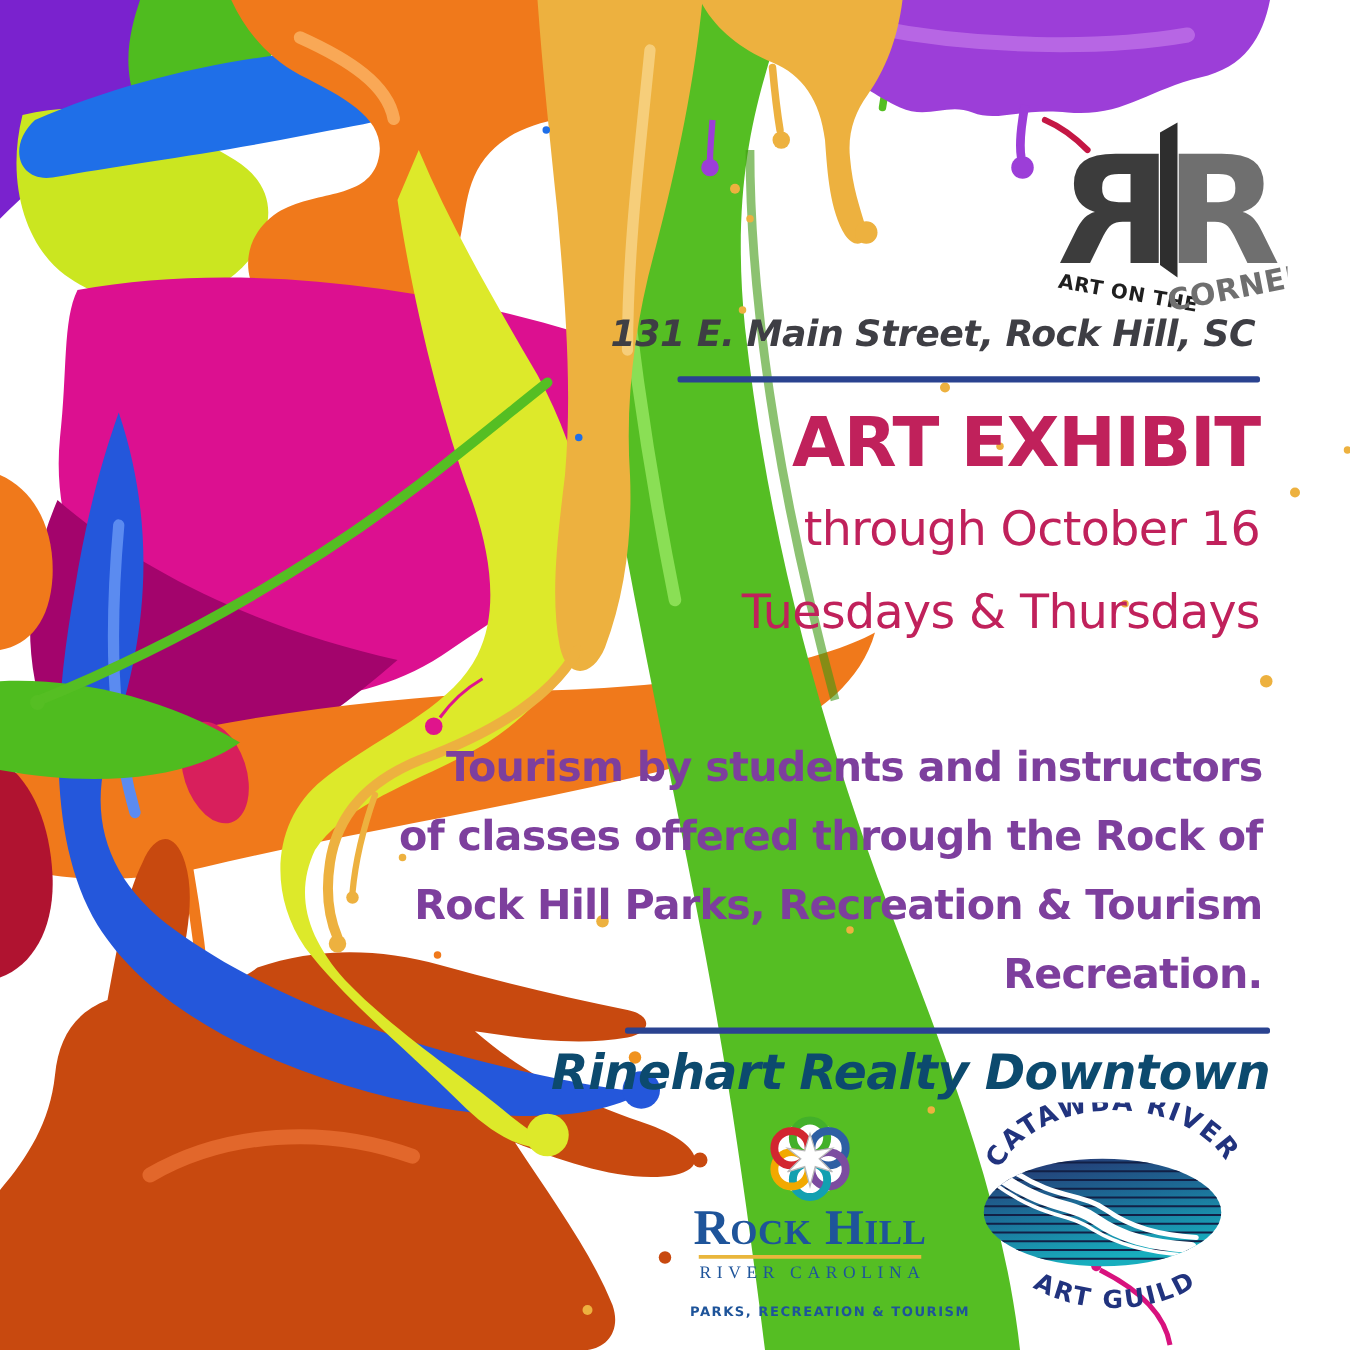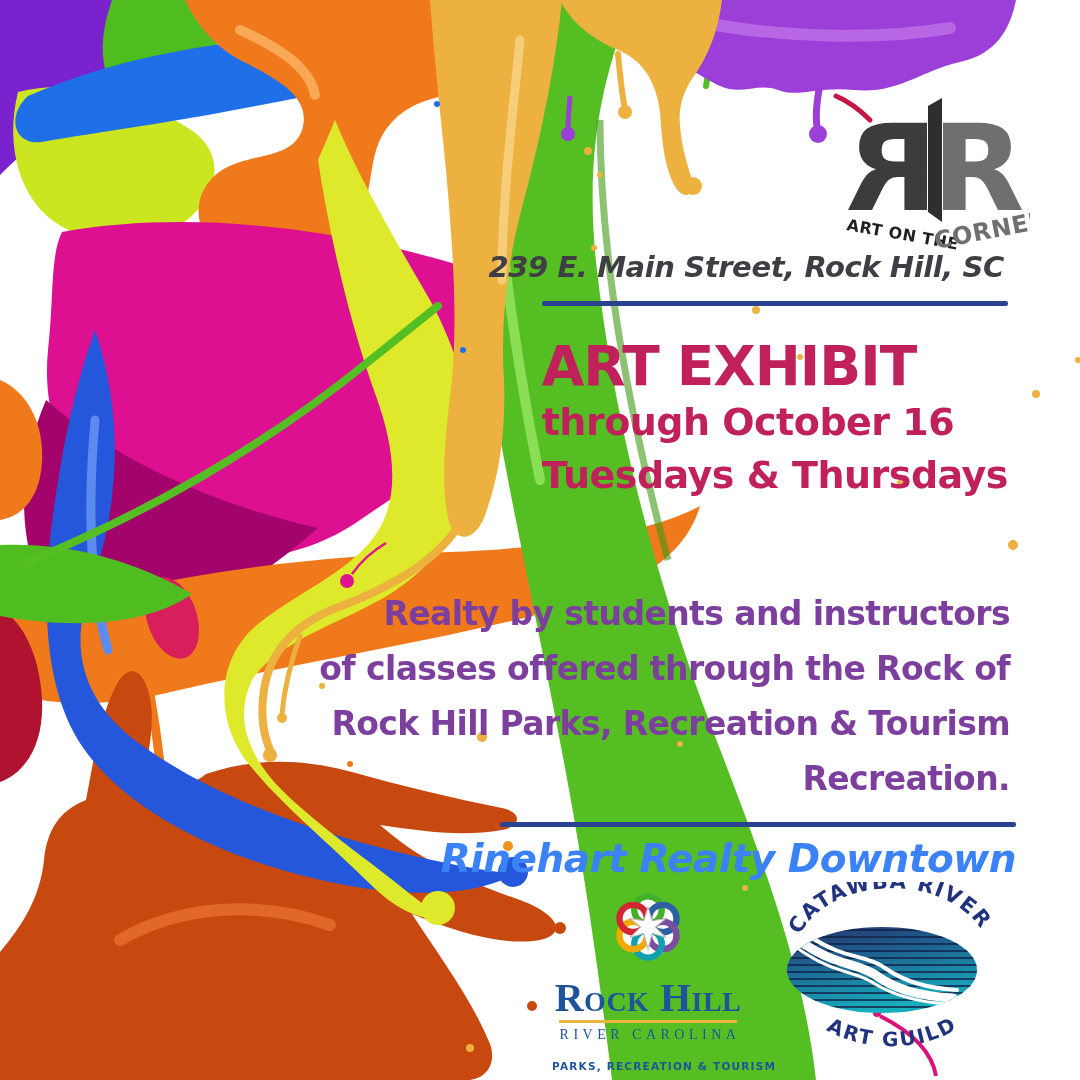--- a/index.html
+++ b/index.html
@@ -8,34 +8,34 @@
   .splash{position:absolute;left:0;top:0;width:1080px;height:1080px;}
   
   .aotc{position:absolute;top:92px;right:50px;width:190px;height:160px;}
   
   .address{position:absolute;top:250px;right:76px;font-style:italic;font-weight:700;
            font-size:29px;letter-spacing:-0.4px;color:#3E3E44;white-space:nowrap;}
   .rule{position:absolute;background:#2A4390;height:5px;border-radius:2px;}
   .rule1{top:301px;right:72px;width:466px;}
   .rule2{top:822px;right:64px;width:516px;}
   
-  .event{position:absolute;top:336px;right:72px;text-align:left;color:#C0215B;white-space:nowrap;}
+  .event{position:absolute;top:324px;right:72px;text-align:right;color:#C0215B;white-space:nowrap;}
   .event-title{font-size:55px;font-weight:800;letter-spacing:-1px;line-height:60px;}
-  .event-sub{font-size:38px;font-weight:700;letter-spacing:-0.5px;line-height:53px;}
+  .event-sub{font-size:38px;font-weight:400;letter-spacing:-0.5px;line-height:53px;margin-top:13px;}
   
   .desc{position:absolute;top:586px;right:70px;text-align:right;color:#7D3F9D;
         font-size:33px;font-weight:700;letter-spacing:-0.6px;line-height:55px;white-space:nowrap;}
   
   .venue{position:absolute;top:836px;right:64px;font-style:italic;font-weight:800;
-         font-size:39px;letter-spacing:-0.5px;color:#3b82f6;white-space:nowrap;}
+         font-size:39px;letter-spacing:-0.5px;color:#0c4a6e;white-space:nowrap;}
   
   .rockhill{position:absolute;left:552px;top:890px;width:192px;text-align:center;color:#1E549A;}
   .rh-emblem{width:74px;height:74px;margin:0 auto;display:block;}
   .rh-name{font-family:"Liberation Serif",serif;font-variant:small-caps;font-weight:700;
-           font-size:40px;line-height:36px;letter-spacing:0.5px;color:#1E549A;margin-top:16px;}
+           font-size:40px;line-height:36px;letter-spacing:0.5px;color:#1E549A;}
   .rh-goldline{width:178px;height:3px;background:#E9B63C;margin:4px auto 4px auto;}
   .rh-state{font-family:"Liberation Serif",serif;font-size:14px;letter-spacing:4.5px;
             color:#1E549A;font-weight:400;white-space:nowrap;margin-left:4px;}
   .rh-dept{font-size:10.5px;font-weight:700;letter-spacing:1.2px;color:#1E549A;
            margin-top:17px;white-space:nowrap;}
   
   .catawba{position:absolute;left:785px;top:882px;width:250px;height:190px;}
   .cat-arc{font-family:"DejaVu Sans",sans-serif;font-weight:800;fill:#21337E;}
 </style>
 </head>
@@ -137,32 +137,32 @@
   </svg>
 
   <svg class="aotc" viewBox="0 0 190 160">
     <text x="98" y="118" font-size="120" font-weight="700" fill="#3C3C3C" font-family="DejaVu Sans" transform="translate(196,0) scale(-1,1)">R</text>
     <text x="92" y="118" font-size="120" font-weight="700" fill="#6F6F6F" font-family="DejaVu Sans">R</text>
     <polygon points="88,14 102,6 102,130 88,120" fill="#2E2E2E"></polygon>
     <text transform="translate(6,138) rotate(10)" font-size="16" font-weight="700" fill="#1F1F1F" font-family="DejaVu Sans" letter-spacing="0.5">ART ON THE</text>
     <text transform="translate(96,157) rotate(-11)" font-size="24" font-weight="800" fill="#6F6F6F" font-family="DejaVu Sans" letter-spacing="0.5">CORNER</text>
   </svg>
 
-  <div class="address">239 E. Main Street, Rock Hill, SC</div>
+  <div class="address">131 E. Main Street, Rock Hill, SC</div>
 
   <div class="rule rule1"></div>
 
   <div class="event">
     <div class="event-title">ART EXHIBIT</div>
     <div class="event-sub">through October 16</div>
     <div class="event-sub">Tuesdays &amp; Thursdays</div>
   </div>
 
   <div class="desc">
-    <div>Realty by students and instructors</div>
+    <div>Tourism by students and instructors</div>
     <div>of classes offered through the Rock of</div>
     <div>Rock Hill Parks, Recreation &amp; Tourism</div>
     <div>Recreation.</div>
   </div>
 
   <div class="rule rule2"></div>
 
   <div class="venue">Rinehart Realty Downtown</div>
 
   <div class="rockhill">

